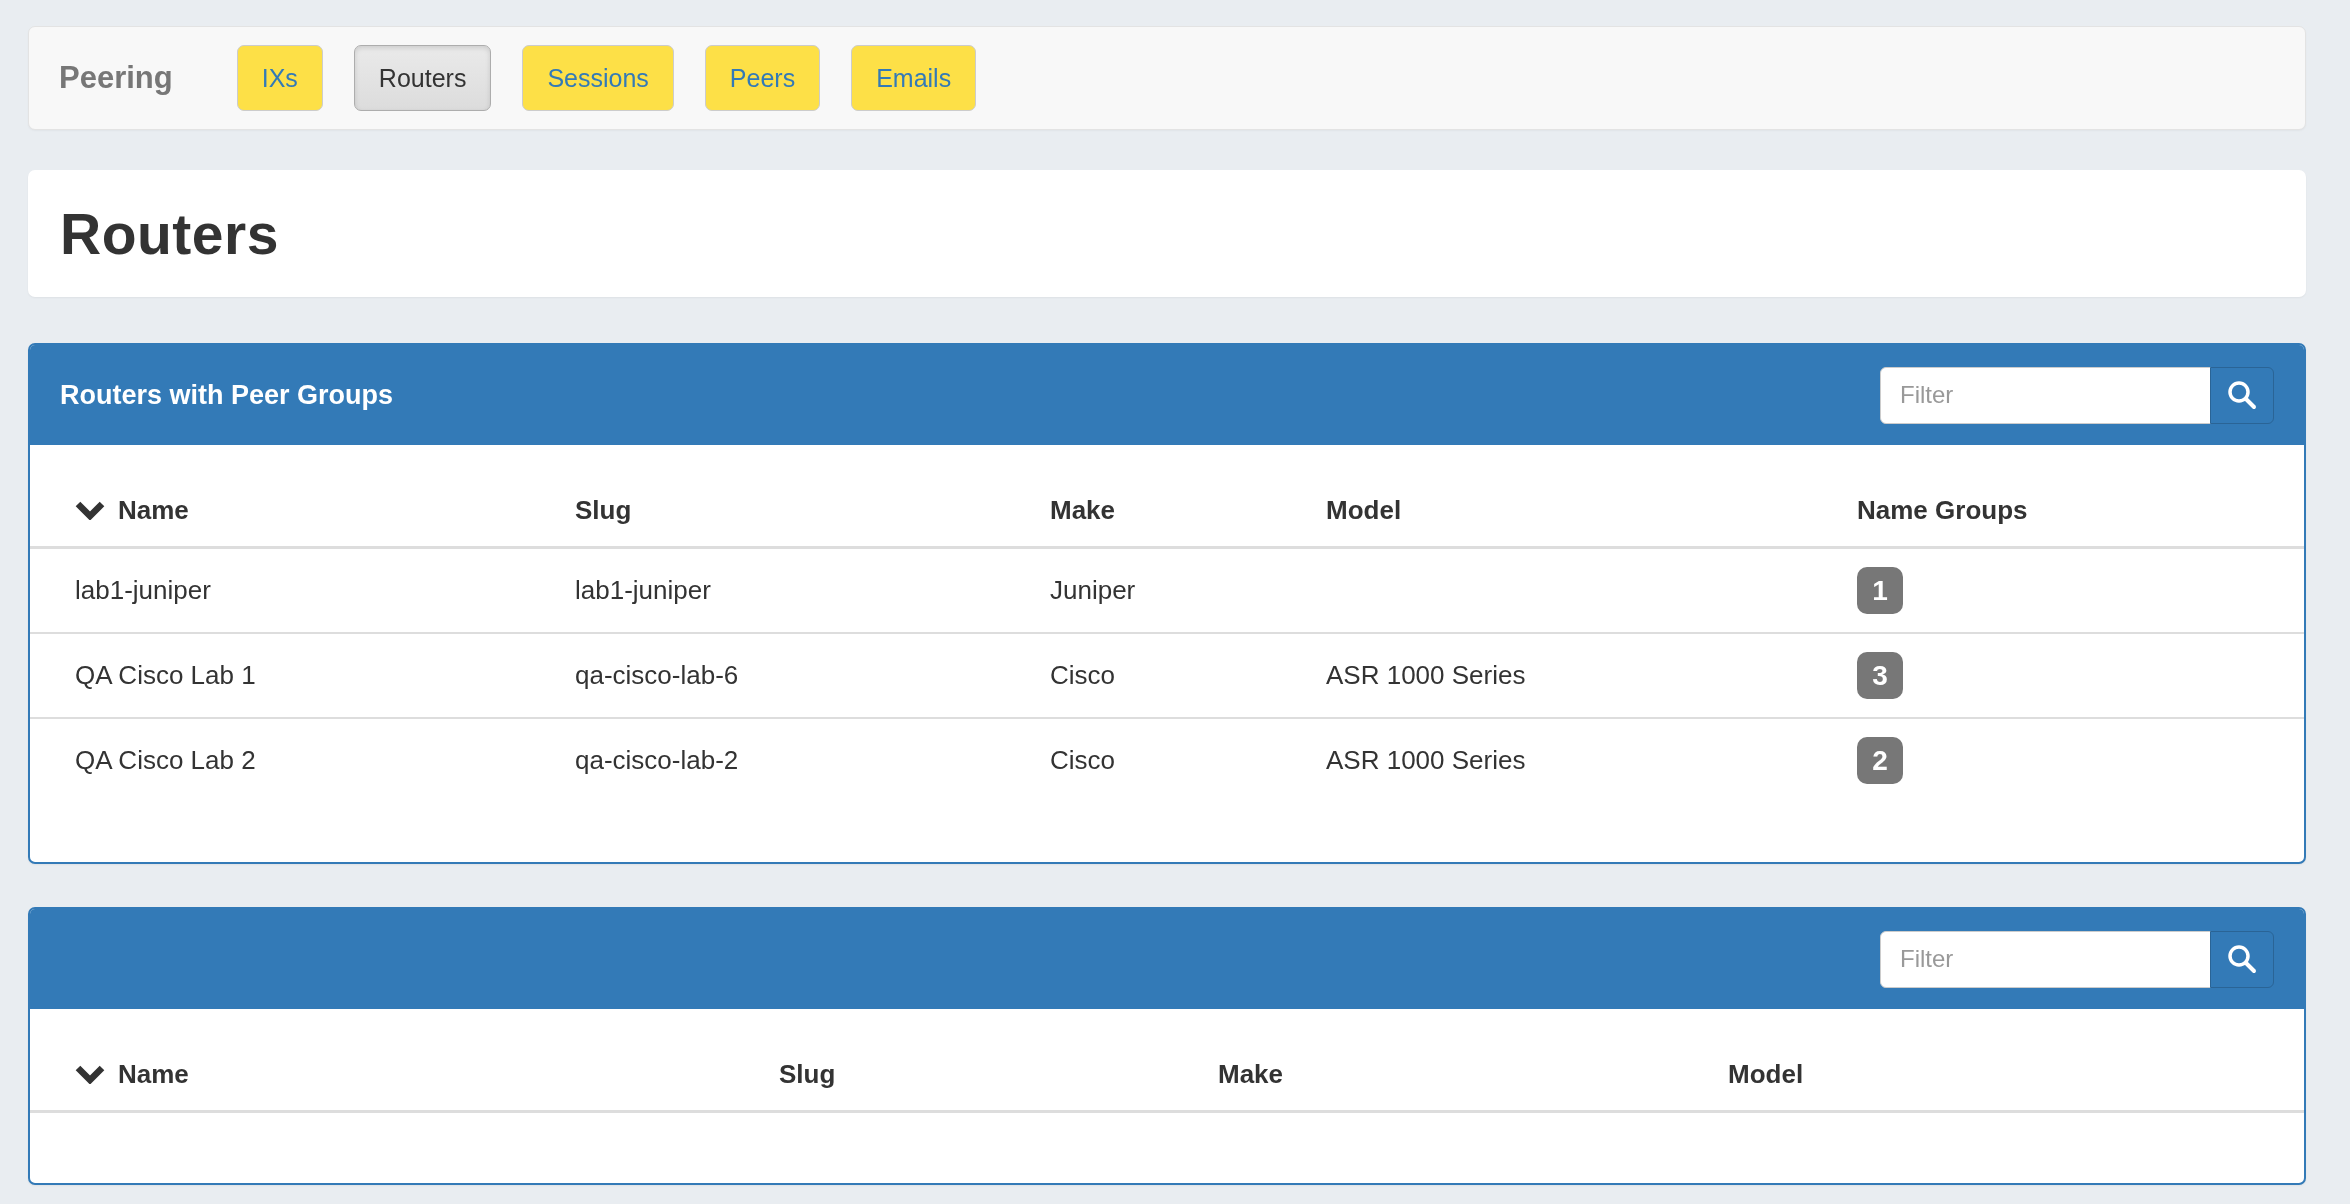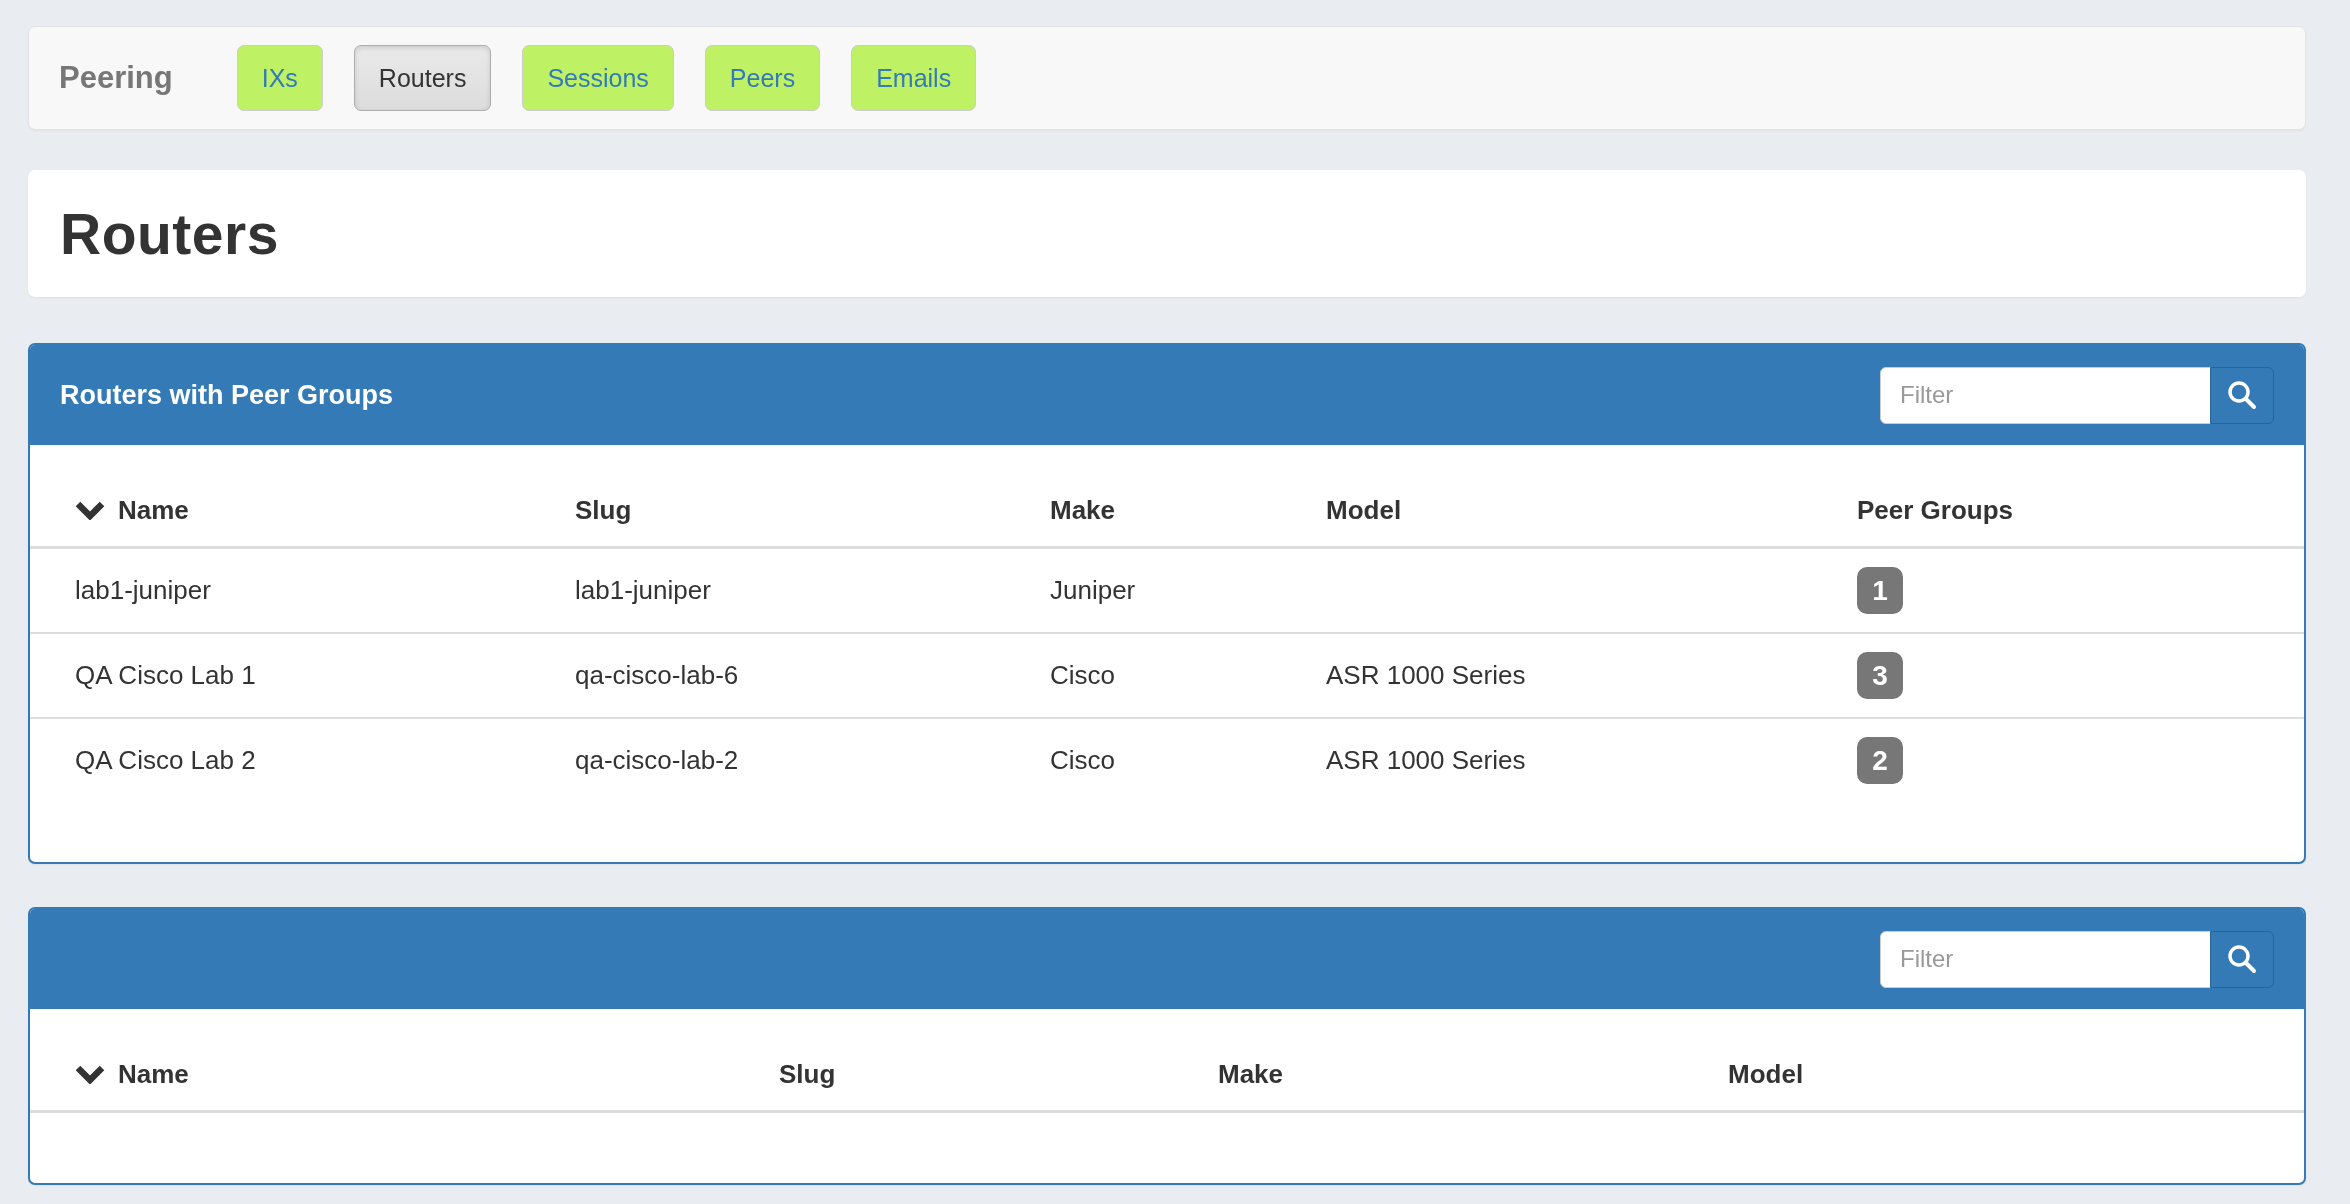--- a/index.html
+++ b/index.html
@@ -34,21 +34,21 @@
     font-weight: bold;
   }
   .nav-buttons { display: flex; align-items: center; }
   .nav-btn {
     height: 66px;
     padding: 0 24px;
     margin-right: 31px;
     font-family: "Liberation Sans", sans-serif;
     font-size: 25px;
     color: #337ab7;
-    background: #bef264;
+    background: #fde047;
     border: 1px solid #ccc;
     border-radius: 7px;
     cursor: pointer;
   }
   .nav-btn.active {
     color: #333;
     background: linear-gradient(#eaeaea, #dcdcdc);
     border-color: #adadad;
     box-shadow: inset 0 2px 5px rgba(0,0,0,0.13);
   }
@@ -224,21 +224,21 @@
               <span class="th-name">
                 <svg class="chev" width="30" height="19" viewBox="0 0 30 19">
                   <polyline points="3,3 15,15 27,3" fill="none" stroke="#333" stroke-width="6.5"></polyline>
                 </svg>
                 <span>Name</span>
               </span>
             </th>
             <th class="c2">Slug</th>
             <th class="c3">Make</th>
             <th class="c4">Model</th>
-            <th class="c5">Peer Groups</th>
+            <th class="c5">Name Groups</th>
           </tr>
         </thead>
         <tbody>
           <tr>
             <td>lab1-juniper</td>
             <td>lab1-juniper</td>
             <td>Juniper</td>
             <td></td>
             <td class="peer-cell">
               <span class="badge">1</span>

